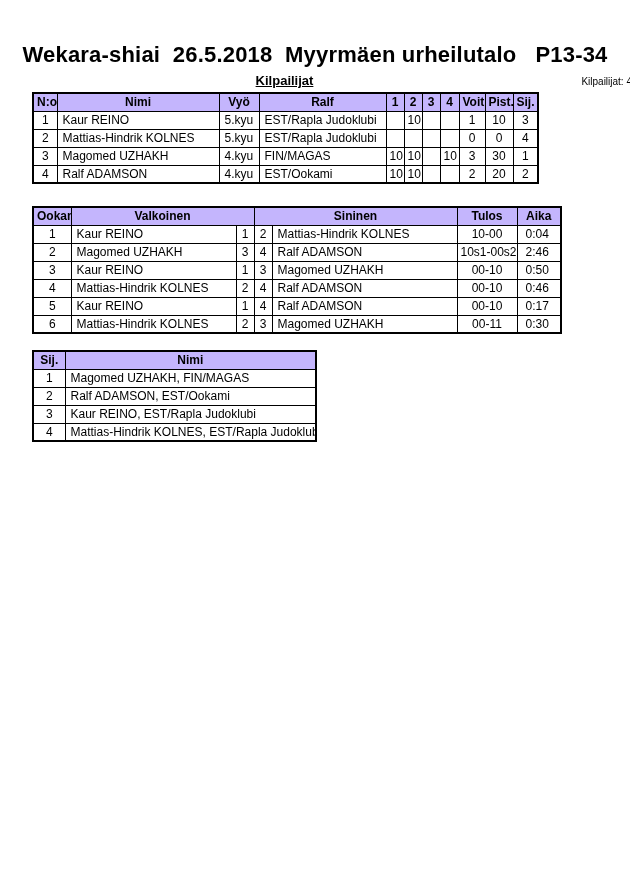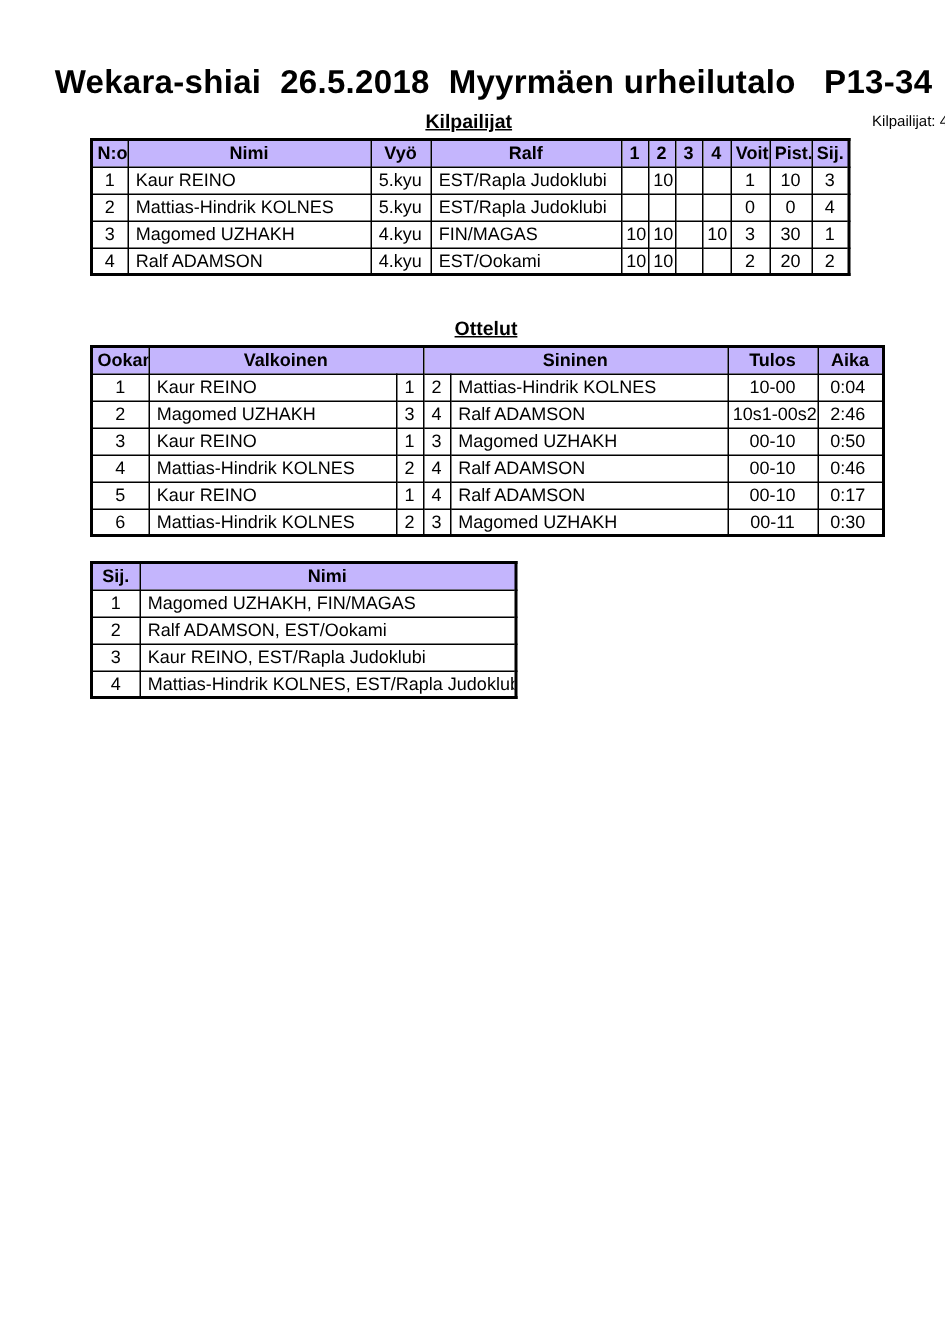--- a/index.html
+++ b/index.html
@@ -4,21 +4,20 @@
 <style>
   * { box-sizing: border-box; }
   html, body { margin: 0; padding: 0; background: #ffffff; }
   .page {
     width: 630px; height: 891px;
     background: #ffffff;
     color: #000000;
     font-family: "Liberation Sans", sans-serif;
     position: relative;
     overflow: hidden;
-    padding-left: 28px;
   }
   .page-title {
     margin: 0;
     padding-top: 42px;
     font-size: 22px;
     font-weight: bold;
     text-align: center;
     white-space: pre;
     letter-spacing: 0.2px;
   }
@@ -159,21 +158,20 @@
             <td class="ac">20</td>
             <td class="ac">2</td>
           </tr>
         </tbody>
     </table>
   </div>
 
   <div class="spacer-kilp"></div>
 
   <div class="section">
-    <div class="section-heading w-ottelut">Ottelut</div>
     <table class="w-ottelut">
       <colgroup>
         <col style="width:38px">
           <col style="width:165px">
           <col style="width:18px">
           <col style="width:18px">
         <col style="width:185px">
           <col style="width:60px">
           <col style="width:44px">
       </colgroup>

